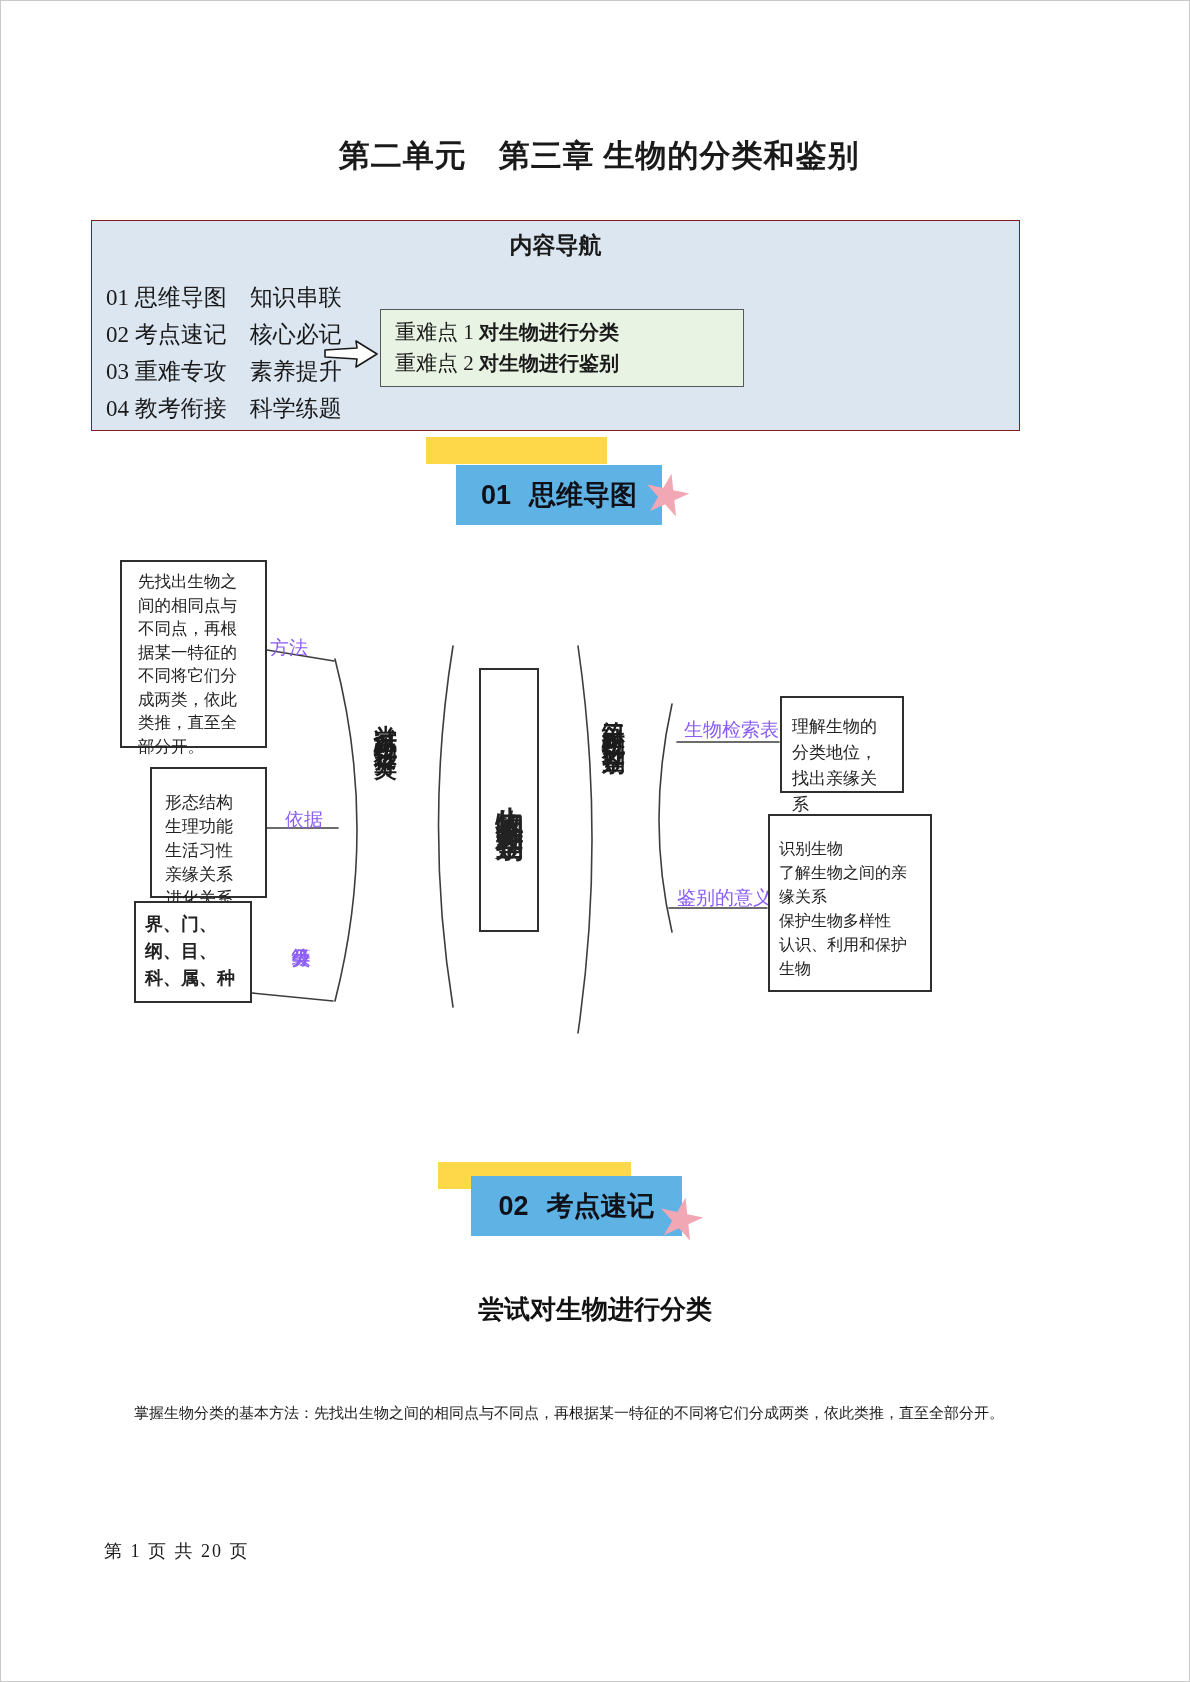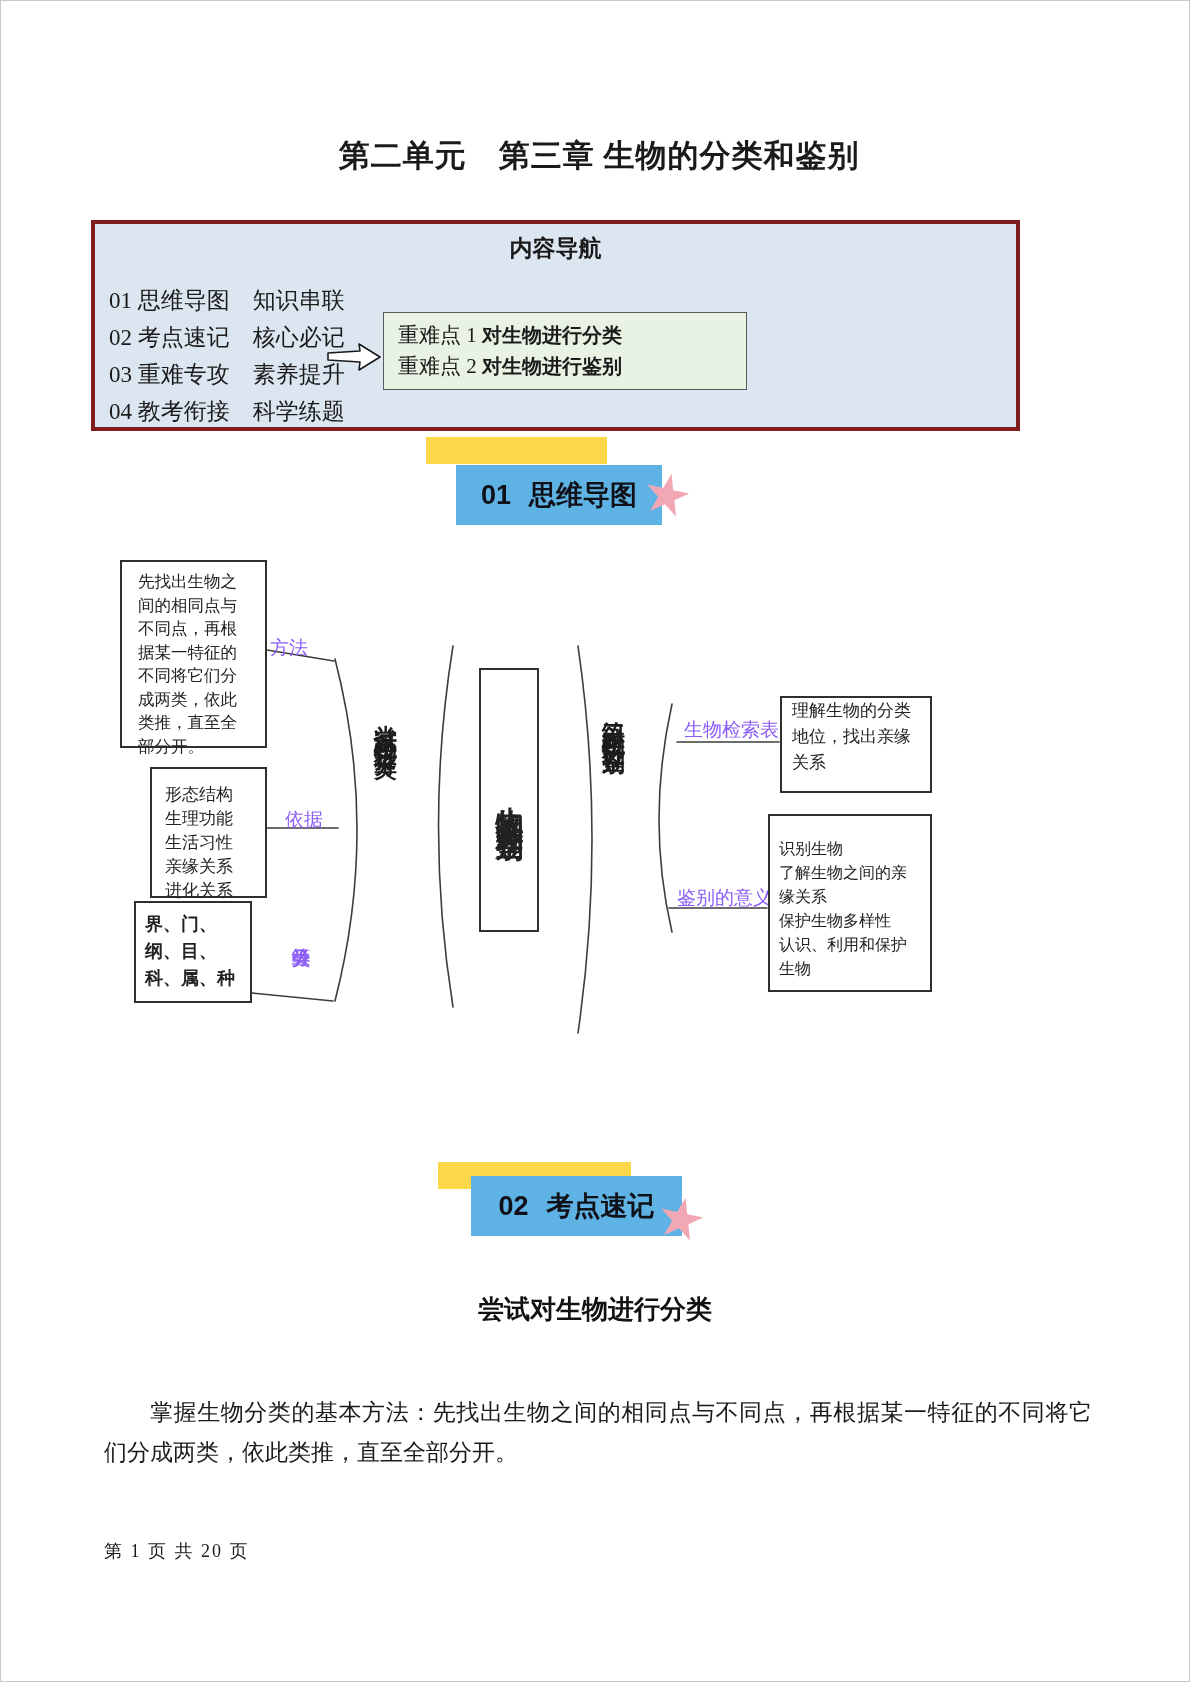--- a/index.html
+++ b/index.html
@@ -26,21 +26,21 @@
     letter-spacing: 1px;
     padding-left: 8px;
   }
 
   
   .nav-box {
     position: absolute;
     left: 90px; top: 219px;
     width: 929px; height: 211px;
     background: var(--nav-bg, #dce6f1);
-    border: 4px solid #7f1d1d;
+    border: 1px solid #7f1d1d;
   }
   .nav-title {
     position: absolute; top: 9px; left: 0; right: 0;
     text-align: center;
     font-size: 23px; font-weight: bold;
   }
   .nav-list {
     position: absolute; left: 14px; top: 58px;
     font-size: 23px; line-height: 37px;
     white-space: nowrap;
@@ -98,23 +98,23 @@
   
   .mm-box {
     position: absolute;
     border: 2px solid #2f2f2f;
     background: #fff;
     font-family: "Liberation Sans", "DejaVu Sans", sans-serif;
     color: #222;
   }
   .mm-wrap { white-space: pre-line; }
   #mm-method   { left: 119px; top: 559px;  width: 147px; height: 188px; font-size: 16.5px; line-height: 23.5px; padding: 8px 16px; }
-  #mm-basis    { left: 149px; top: 766px;  width: 117px; height: 131px; font-size: 17px;  line-height: 24px;  padding: 14px 13px; }
+  #mm-basis    { left: 149px; top: 766px;  width: 117px; height: 131px; font-size: 17px;  line-height: 24px;  padding: 22px 13px; }
   #mm-taxonomy { left: 133px; top: 900px;  width: 118px; height: 102px; font-size: 18px;  line-height: 27px;  padding: 8px 9px; font-weight: bold; }
-  #mm-checklist{ left: 779px; top: 695px;  width: 152px; height: 97px;  font-size: 17px;  line-height: 26px;  padding: 0 10px; }
+  #mm-checklist{ left: 779px; top: 695px;  width: 124px; height: 97px;  font-size: 17px;  line-height: 26px;  padding: 16px 10px; }
   #mm-meaning  { left: 767px; top: 813px;  width: 164px; height: 178px; font-size: 16px;  line-height: 24px;  padding: 21px 9px; }
 
   .mm-label {
     position: absolute;
     font-family: "Liberation Sans", "DejaVu Sans", sans-serif;
     font-size: 19px; color: #8b5cf6;
     white-space: nowrap;
   }
   #lbl-method   { left: 269px; top: 634px; }
   #lbl-basis    { left: 284px; top: 806px; }
@@ -161,21 +161,21 @@
     top: 1291px; left: 0; right: 0;
     text-align: center;
     font-size: 26px; font-weight: bold;
     font-family: "Liberation Sans", "DejaVu Sans", sans-serif;
     color: #111;
   }
   .paragraph {
     position: absolute;
     left: 103px; top: 1392px;
     width: 988px;
-    font-size: 23px; line-height: 40px;
+    font-size: 15px; line-height: 40px;
     text-indent: 2em;
     text-align: justify;
   }
   .footer {
     position: absolute;
     left: 103px; top: 1538px;
     font-size: 18px;
     letter-spacing: 2px;
   }
 </style>

